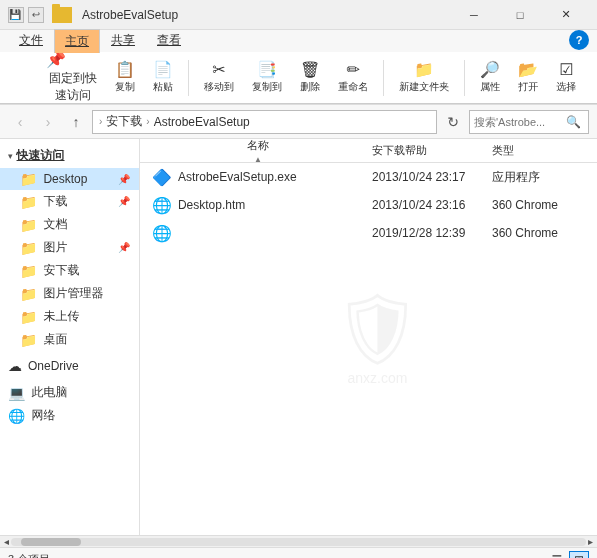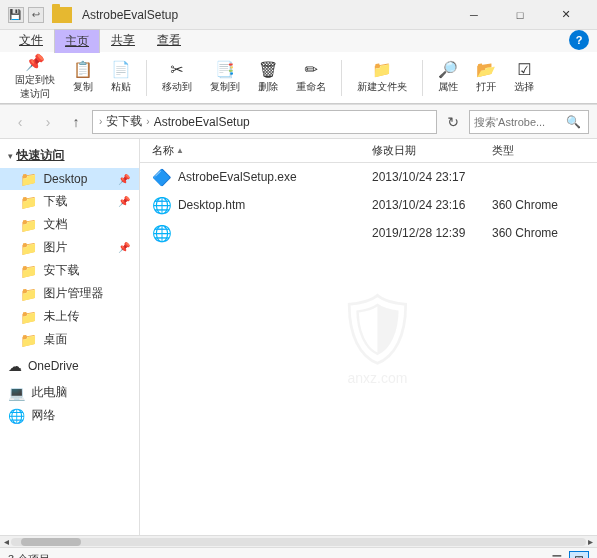--- a/index.html
+++ b/index.html
@@ -19,21 +19,21 @@
     .titlebar-folder { width: 20px; height: 16px; background: #e6b830; display: inline-block; margin: 0 4px; position: relative; }
     .titlebar-folder::before { content: ''; position: absolute; top: -3px; left: 0; width: 8px; height: 3px; background: #e6b830; border-radius: 1px 1px 0 0; }
     .titlebar-title { font-size: 12px; margin-left: 6px; color: #333; }
     .window-controls { margin-left: auto; display: flex; gap: 0; }
     .win-btn { width: 46px; height: 30px; display: flex; align-items: center; justify-content: center; cursor: pointer; font-size: 11px; color: #333; }
 
     
     .ribbon { background: #f7f7f7; border-bottom: 1px solid #ddd; }
     .ribbon-tabs { display: flex; padding: 0 8px; height: 22px; align-items: flex-end; }
     .ribbon-tab { padding: 3px 10px; font-size: 12px; cursor: pointer; border: 1px solid transparent; border-bottom: none; color: #333; text-decoration: underline; }
-    .ribbon-tab.active { background: #c4b5fd; border-color: #ccc; margin-bottom: -1px; z-index: 1; }
+    .ribbon-tab.active { background: #fdba74; border-color: #ccc; margin-bottom: -1px; z-index: 1; }
     .ribbon-content { background: #fff; padding: 4px 8px; height: 52px; border-bottom: 1px solid #ccc; display: flex; align-items: center; gap: 4px; }
     .ribbon-btn { display: flex; flex-direction: column; align-items: center; justify-content: center; padding: 3px 6px; min-width: 32px; height: 44px; cursor: pointer; border: 1px solid transparent; font-size: 10px; color: #333; gap: 2px; }
     .ribbon-btn-icon { font-size: 16px; line-height: 1; }
     .help-btn { margin-left: auto; width: 20px; height: 20px; border-radius: 50%; background: #0078d7; color: white; display: flex; align-items: center; justify-content: center; font-size: 11px; font-weight: bold; cursor: pointer; }
 
     
     .addressbar { background: #f7f7f7; height: 34px; display: flex; align-items: center; padding: 0 8px; gap: 4px; border-bottom: 1px solid #ddd; }
     .nav-btn { width: 24px; height: 24px; display: flex; align-items: center; justify-content: center; cursor: pointer; color: #555; font-size: 14px; border: 1px solid transparent; border-radius: 2px; }
     .nav-btn.disabled { color: #bbb; cursor: default; }
     .address-path { flex: 1; height: 24px; background: #fff; border: 1px solid #bbb; display: flex; align-items: center; padding: 0 6px; font-size: 12px; gap: 4px; cursor: pointer; }
@@ -56,21 +56,21 @@
     .quick-access-header { display: flex; align-items: center; padding: 4px 8px; cursor: pointer; }
     .quick-access-arrow { font-size: 9px; color: #555; margin-right: 4px; }
     .quick-access-label { font-size: 12px; font-weight: bold; color: #333; text-decoration: underline; }
     .sidebar-divider { height: 4px; }
     .sidebar-onedrive { padding: 3px 8px 3px 8px; font-size: 12px; color: #333; cursor: pointer; display: flex; align-items: center; gap: 6px; }
 
     
     .filelist { flex: 1; background: #fff; overflow: hidden; position: relative; }
     .filelist-header { display: flex; background: #fff; border-bottom: 1px solid #e0e0e0; padding: 0 8px; height: 24px; align-items: center; }
     .col-header { font-size: 11px; color: #333; cursor: pointer; display: flex; align-items: center; gap: 2px; }
-    .col-name { width: 220px; padding: 0 4px; }
+    .col-name { width: 220px; padding: 0 4px; flex-direction: column; }
     .col-date { width: 120px; padding: 0 4px; }
     .col-type { flex: 1; padding: 0 4px; }
     .col-sort-arrow { font-size: 8px; color: #777; }
     .file-row { display: flex; align-items: center; padding: 0 8px; height: 28px; cursor: pointer; }
     .file-cell { font-size: 12px; color: #333; overflow: hidden; text-overflow: ellipsis; white-space: nowrap; }
     .file-name-cell { width: 220px; padding: 0 4px; display: flex; align-items: center; gap: 6px; }
     .file-date-cell { width: 120px; padding: 0 4px; }
     .file-type-cell { flex: 1; padding: 0 4px; }
     .file-icon { font-size: 16px; flex-shrink: 0; }
 
@@ -110,21 +110,21 @@
   <div class="ribbon-tabs">
     <div class="ribbon-tab">文件</div>
     <div class="ribbon-tab active">主页</div>
     <div class="ribbon-tab">共享</div>
     <div class="ribbon-tab">查看</div>
     <div class="help-btn" style="margin-left:auto;margin-bottom:2px;">?</div>
   </div>
   <div class="ribbon-content">
     <div class="ribbon-btn">
       <span class="ribbon-btn-icon">📌</span>
-      <span style="font-size:10px;text-align:center;">固定到快<br>速访问</span>
+      <span style="font-size:12px;text-align:center;margin-left:34px;">固定到快<br>速访问</span>
     </div>
     <div class="ribbon-btn">
       <span class="ribbon-btn-icon">📋</span>
       <span>复制</span>
     </div>
     <div class="ribbon-btn">
       <span class="ribbon-btn-icon">📄</span>
       <span>粘贴</span>
     </div>
     <div style="width:1px;height:36px;background:#ddd;margin:0 4px;"></div>
@@ -251,33 +251,34 @@
       <div style="font-size:70px;color:#888;opacity:0.8;">🛡</div>
       <div style="font-size:14px;color:#888;font-family:Arial;">anxz.com</div>
     </div>
 
     <div class="filelist-header">
       <div class="col-header col-name">
         <span>名称</span>
         <span class="col-sort-arrow">▲</span>
       </div>
       <div class="col-header col-date">
-        <span>修改日期</span>
+        <span>安下载帮助</span>
       </div>
       <div class="col-header col-type">
         <span>类型</span>
       </div>
     </div>
 
     <div class="file-row">
       <div class="file-name-cell file-cell">
         <span class="file-icon">🔷</span>
         <span>AstrobeEvalSetup.exe</span>
       </div>
       <div class="file-date-cell file-cell">2013/10/24 23:17</div>
+      <div class="file-type-cell file-cell">应用程序</div>
     </div>
 
     <div class="file-row">
       <div class="file-name-cell file-cell">
         <span class="file-icon">🌐</span>
         <span>Desktop.htm</span>
       </div>
       <div class="file-date-cell file-cell">2013/10/24 23:16</div>
       <div class="file-type-cell file-cell">360 Chrome</div>
     </div>

